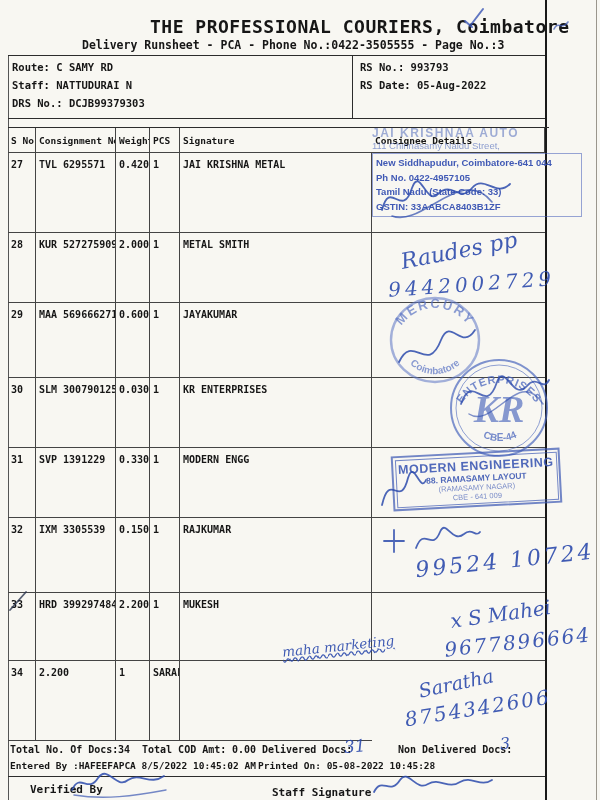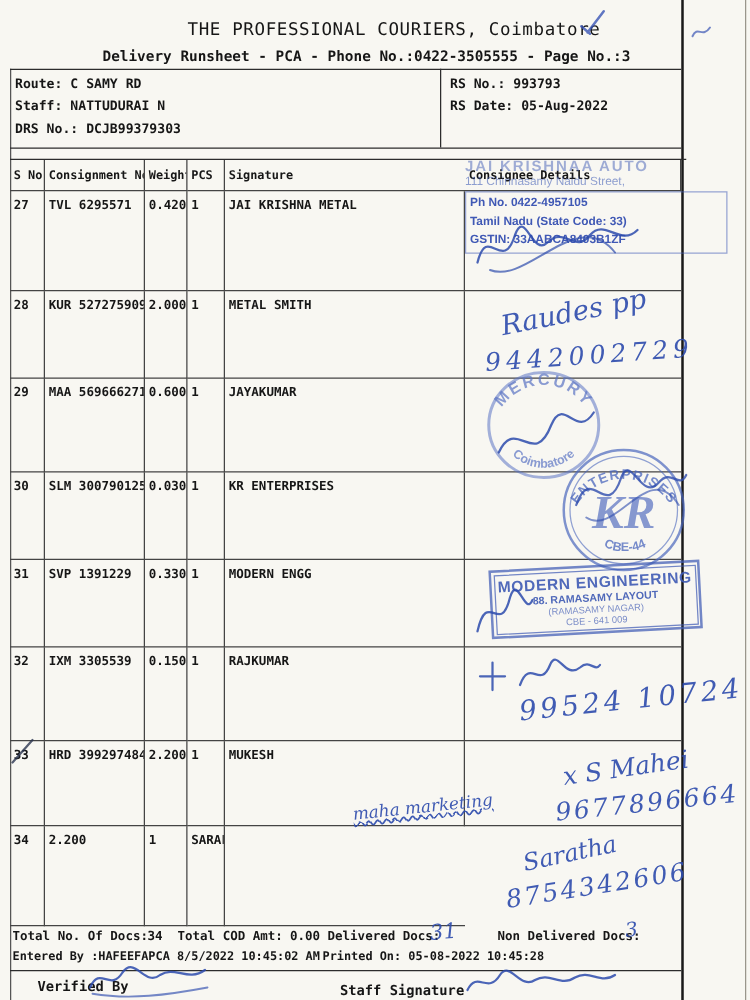--- a/index.html
+++ b/index.html
@@ -1,21 +1,21 @@
 <!DOCTYPE html>
 <html><head>
 <meta charset="utf-8">
 <style>
   html,body{margin:0;padding:0;background:#d8d6d0;}
   .page{position:relative;width:600px;height:800px;background:#f8f7f2;overflow:hidden;
         font-family:"DejaVu Sans Mono","Liberation Mono",monospace;color:#161616;}
   .abs{position:absolute;}
   .hline{position:absolute;background:#2c2c2c;height:1px;}
   .vline{position:absolute;background:#2c2c2c;width:1px;}
-  .title{font-weight:normal;font-size:14px;letter-spacing:.5px;white-space:nowrap;}
+  .title{font-weight:bold;font-size:18px;letter-spacing:.5px;white-space:nowrap;}
   .subtitle{font-weight:bold;font-size:11.5px;white-space:nowrap;}
   .lbl{font-weight:bold;font-size:10.5px;white-space:nowrap;}
   .small{font-weight:bold;font-size:9.5px;white-space:nowrap;}
   .grid{position:absolute;left:8px;top:127px;width:541px;display:grid;
         grid-template-columns:28px 80px 34px 30px 192px 173px;
         grid-template-rows:25px 80px 70px 75px 70px 70px 75px 68px 80px;
         border-top:1px solid #2c2c2c;}
   .cell{border-right:1px solid #444;border-bottom:1px solid #444;font-size:10px;font-weight:bold;
         padding:6px 1px 0 3px;overflow:hidden;white-space:nowrap;}
   .c-last{border-right:none;}
@@ -146,20 +146,21 @@
   </div>
 
   <svg class="abs" style="left:6px;top:588px;" width="26" height="26" viewBox="0 0 26 26">
     <path d="M4,22 L20,4" stroke="#2c3650" stroke-width="1.8" fill="none" stroke-linecap="round" opacity=".8"></path>
   </svg>
 
   <div id="stamp-jai">
     <div class="jai-l1">JAI KRISHNAA AUTO</div>
     <div class="jai-l2">111 Chinnasamy Naidu Street,</div>
     <div class="jai-box">
+      <div>New Siddhapudur, Coimbatore-641 044</div>
       <div>Ph No. 0422-4957105</div>
       <div>Tamil Nadu (State Code: 33)</div>
       <div>GSTIN: 33AABCA8403B1ZF</div>
     </div>
   </div>
   <svg class="abs" style="left:372px;top:158px;" width="150" height="70" viewBox="0 0 150 70">
     <path d="M10,52 C18,20 30,62 40,30 C48,8 54,48 66,36 C80,22 88,46 100,30 C112,16 124,40 138,26" stroke="#2d4bad" stroke-width="1.8" fill="none" stroke-linecap="round" opacity=".85"></path>
     <path d="M20,58 C50,70 90,6 120,44" stroke="#2d4bad" stroke-width="1.6" fill="none" stroke-linecap="round" opacity=".7"></path>
   </svg>
 

